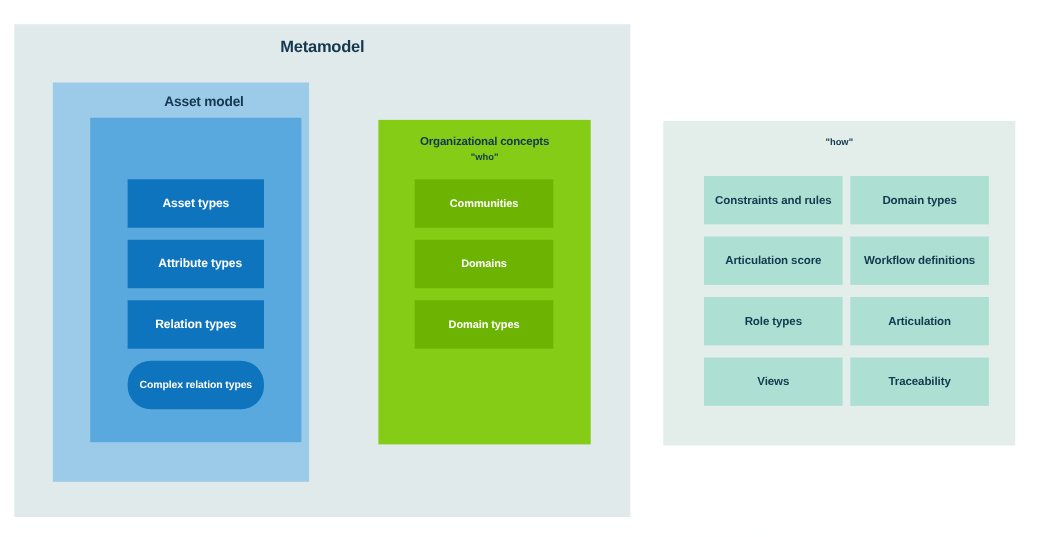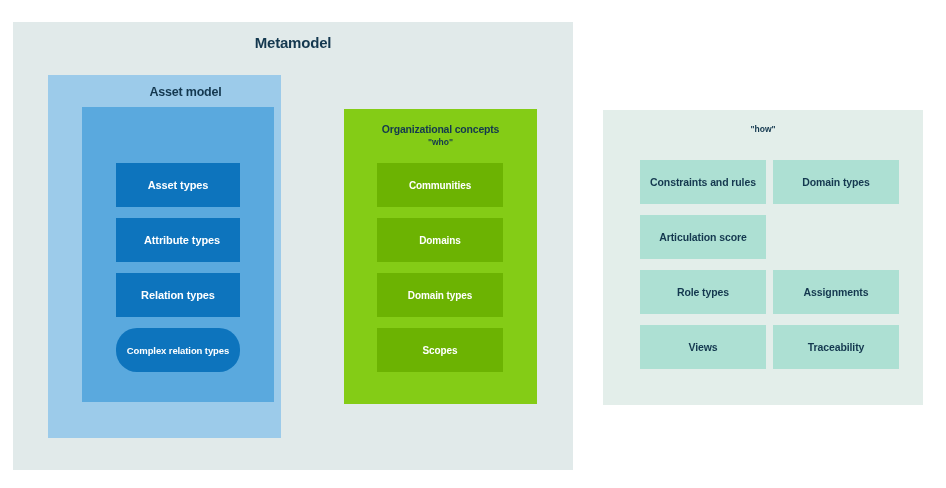--- a/index.html
+++ b/index.html
@@ -188,23 +188,20 @@
 
       <div class="chip chip-green" style="left:33px; top:54px; width:126px; height:44px;">
         <span>Communities</span>
       </div>
       <div class="chip chip-green" style="left:33px; top:109px; width:126px; height:44px;">
         <span>Domains</span>
       </div>
       <div class="chip chip-green" style="left:33px; top:164px; width:126px; height:44px;">
         <span>Domain types</span>
       </div>
-      <div class="chip chip-green" style="left:33px; top:219px; width:126px; height:44px;">
-        <span>Scopes</span>
-      </div>
     </div>
   </div>
 
   <div class="execution-panel">
     <div class="group-header">
       <span class="gh-sub">"how"</span>
     </div>
 
     <div class="chip chip-teal" style="left:37px; top:50px; width:126px; height:44px;">
       <span>Constraints and rules</span>
@@ -215,21 +212,24 @@
     <div class="chip chip-teal" style="left:37px; top:160px; width:126px; height:44px;">
       <span>Role types</span>
     </div>
     <div class="chip chip-teal" style="left:37px; top:215px; width:126px; height:44px;">
       <span>Views</span>
     </div>
 
     <div class="chip chip-teal" style="left:170px; top:50px; width:126px; height:44px;">
       <span>Domain types</span>
     </div>
+    <div class="chip chip-teal" style="left:170px; top:105px; width:126px; height:44px;">
+      <span>Workflow definitions</span>
+    </div>
     <div class="chip chip-teal" style="left:170px; top:160px; width:126px; height:44px;">
-      <span>Assignments</span>
+      <span>Articulation</span>
     </div>
     <div class="chip chip-teal" style="left:170px; top:215px; width:126px; height:44px;">
       <span>Traceability</span>
     </div>
   </div>
 
 </div>
 
 </body></html>

